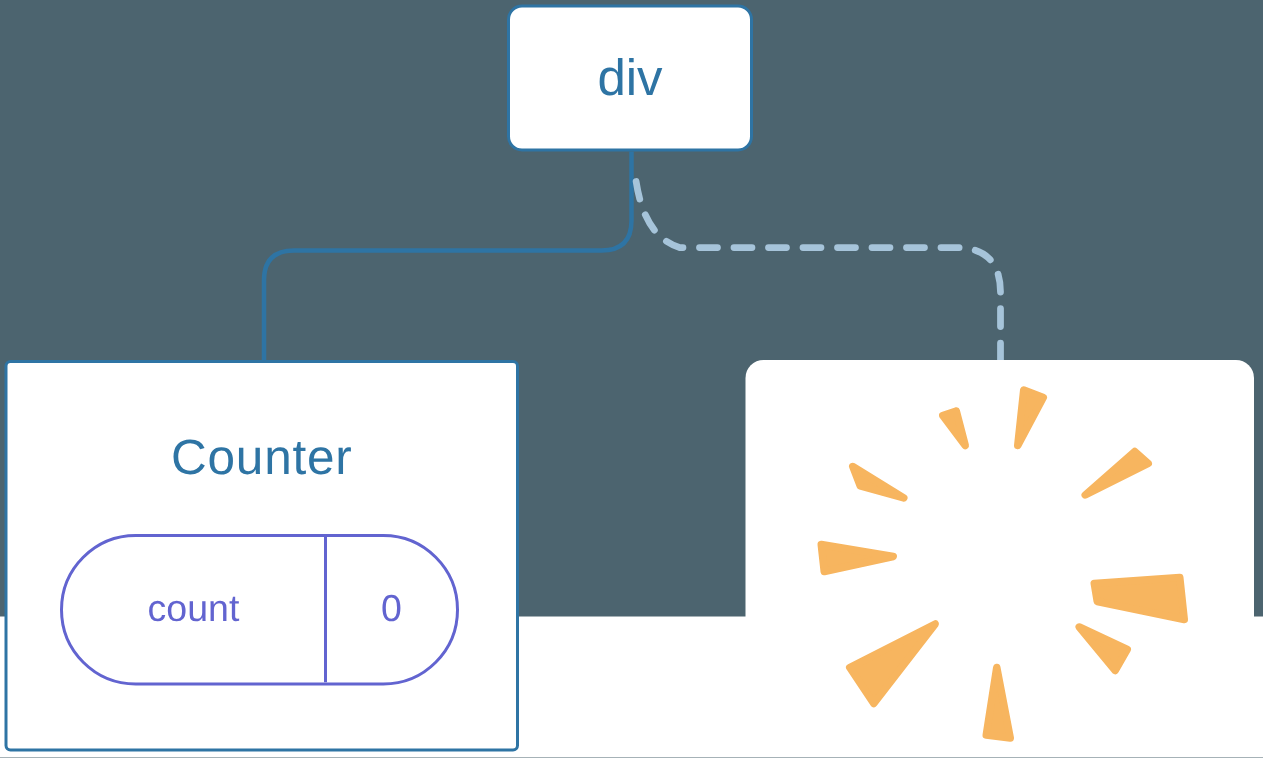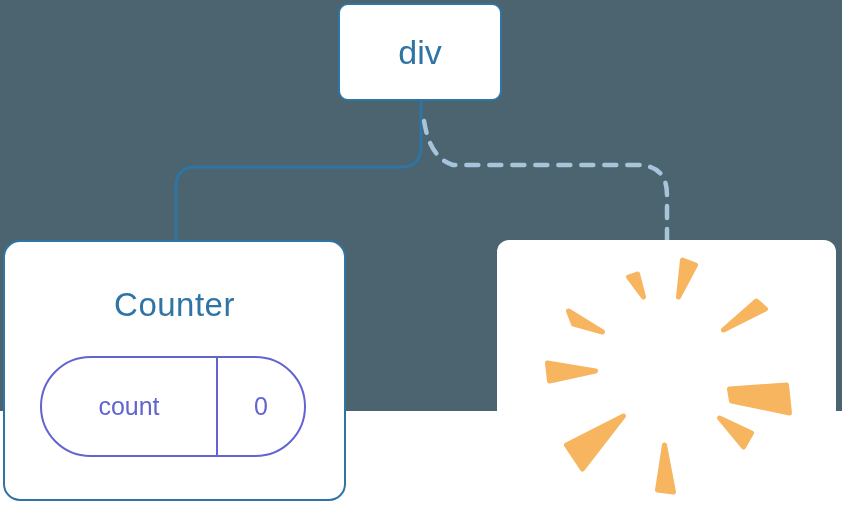--- a/index.html
+++ b/index.html
@@ -32,21 +32,21 @@
     position:absolute;background:var(--nodebg);
   }
   .node-div{
     left:338px;top:3px;width:164px;height:98px;
     border:2.5px solid var(--blue);border-radius:10px;
     display:flex;align-items:center;justify-content:center;
     color:var(--blue);font-size:34px;font-weight:500;
   }
   .node-counter{
     left:3px;top:240px;width:343px;height:261px;
-    border:2.5px solid var(--blue);border-radius:17px;
+    border:2.5px solid var(--blue);border-radius:4px;
   }
   .counter-title{
     margin-top:44px;text-align:center;
     color:var(--blue);font-size:33px;font-weight:500;
     letter-spacing:0.5px;
   }
   .state-pill{
     position:absolute;left:35px;top:114px;width:266px;height:101px;
     border:2px solid var(--purple);border-radius:51px;
     display:flex;align-items:stretch;overflow:hidden;

